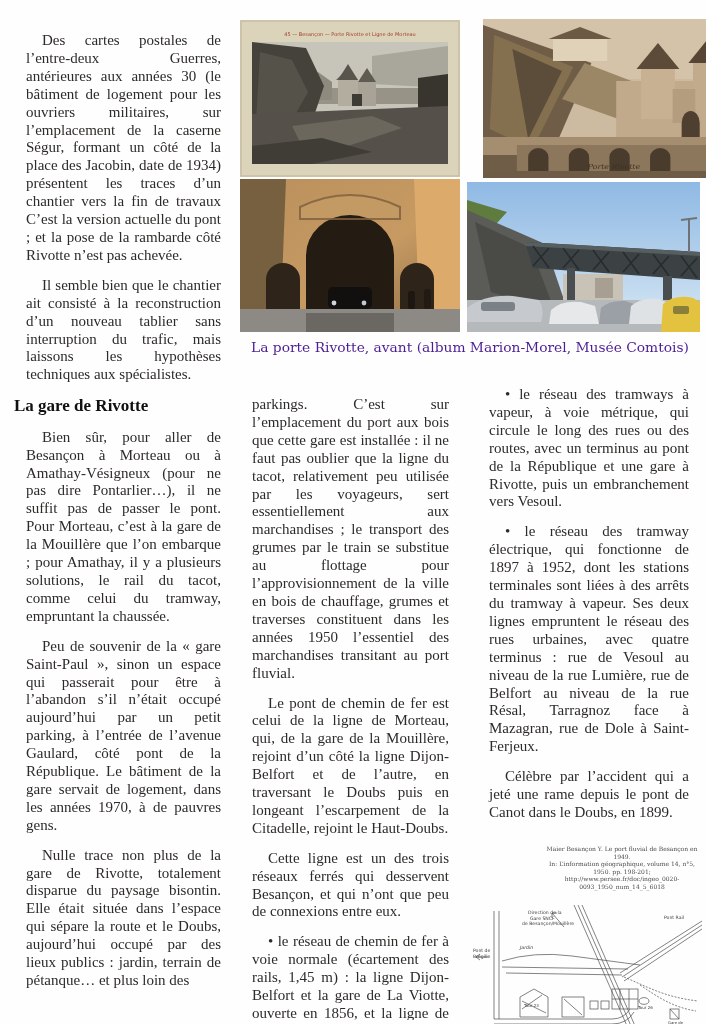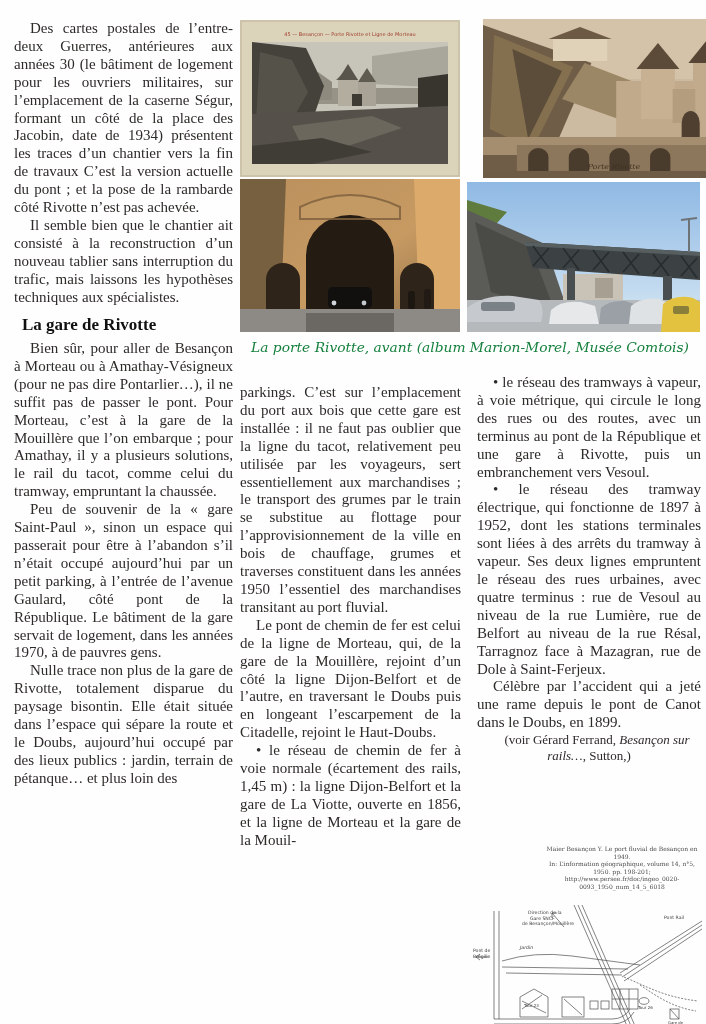--- a/index.html
+++ b/index.html
@@ -2,29 +2,29 @@
 <html lang="fr"><head>
 <meta charset="utf-8">
 <style>
   html,body{margin:0;padding:0;}
   body{
     width:706px;height:1024px;position:relative;overflow:hidden;
     background:#fefefe;color:#2d2b28;
     font-family:"Liberation Serif", serif;
   }
   .col{position:absolute;text-align:justify;font-size:15px;line-height:17.9px;overflow:hidden;}
-  .col p{margin:0;text-indent:16px;hyphens:auto;-webkit-hyphens:auto;}
+  .col p{margin:12px;text-indent:16px;hyphens:auto;-webkit-hyphens:auto;}
   .col p.cont{text-indent:0;}
   .sec{font-family:"Liberation Serif",serif;font-weight:bold;color:#101010;
-       font-size:17px;line-height:20.5px;margin:8px 8px 5px;text-align:left;}
+       font-size:17px;line-height:20.5px;margin:8px 0 5px;text-align:left;}
   .figure{position:absolute;overflow:hidden;}
   .figure svg{display:block;width:100%;height:100%;}
   .main-caption{
     position:absolute;left:240px;top:339px;width:460px;text-align:center;
-    font-style:italic;font-size:13.8px;line-height:16.5px;color:#15803d;
+    font-size:13.8px;line-height:16.5px;color:#4c1d95;
     font-family:"DejaVu Serif", serif;
   }
   .ref-note{font-size:13px;line-height:15.5px;text-indent:14px;text-align:center;margin-top:2px;}
   .cite{
     position:absolute;left:540px;top:845px;width:164px;text-align:center;
     font-size:6px;line-height:7.6px;color:#4a4a4a;font-family:"DejaVu Serif", serif;
   }
   .map-wrap{position:absolute;left:472px;top:905px;width:230px;height:146px;}
   .map-wrap svg{display:block;width:100%;height:100%;}
   .mlabel{font-family:"DejaVu Sans", sans-serif;fill:#3c3c3c;}
@@ -164,20 +164,21 @@
   </svg>
 </div>
 
 <div class="main-caption">
   <div>La porte Rivotte, avant (album Marion-Morel, Musée Comtois)</div>
 </div>
 
 <div class="col" style="left:240px;top:384px;width:221px;height:636px">
   <p class="cont">parkings. C’est sur l’emplacement du port aux bois que cette gare est installée : il ne faut pas oublier que la ligne du tacot, relativement peu utilisée par les voyageurs, sert essentiellement aux marchandises ; le transport des grumes par le train se substitue au flottage pour l’approvisionnement de la ville en bois de chauffage, grumes et traverses constituent dans les années 1950 l’essentiel des marchandises transitant au port fluvial.</p>
   <p>Le pont de chemin de fer est celui de la ligne de Morteau, qui, de la gare de la Mouillère, rejoint d’un côté la ligne Dijon-Belfort et de l’autre, en traversant le Doubs puis en longeant l’escarpement de la Citadelle, rejoint le Haut-Doubs.</p>
+  <p>Cette ligne est un des trois réseaux ferrés qui desservent Besançon, et qui n’ont que peu de connexions entre eux.</p>
   <p>• le réseau de chemin de fer à voie normale (écartement des rails, 1,45 m) : la ligne Dijon-Belfort et la gare de La Viotte, ouverte en 1856, et la ligne de Morteau et la gare de la Mouil-</p>
 </div>
 
 <div class="col" style="left:477px;top:374px;width:224px;height:462px">
   <p>• le réseau des tramways à vapeur, à voie métrique, qui circule le long des rues ou des routes, avec un terminus au pont de la République et une gare à Rivotte, puis un embranchement vers Vesoul.</p>
   <p>• le réseau des tramway électrique, qui fonctionne de 1897 à 1952, dont les stations terminales sont liées à des arrêts du tramway à vapeur. Ses deux lignes empruntent le réseau des rues urbaines, avec quatre terminus : rue de Vesoul au niveau de la rue Lumière, rue de Belfort au niveau de la rue Résal, Tarragnoz face à Mazagran, rue de Dole à Saint-Ferjeux.</p>
   <p>Célèbre par l’accident qui a jeté une rame depuis le pont de Canot dans le Doubs, en 1899.</p>
   <p class="ref-note"><span>(voir Gérard Ferrand, </span><i>Besançon sur rails…</i><span>, Sutton,)</span></p>
 </div>
 

